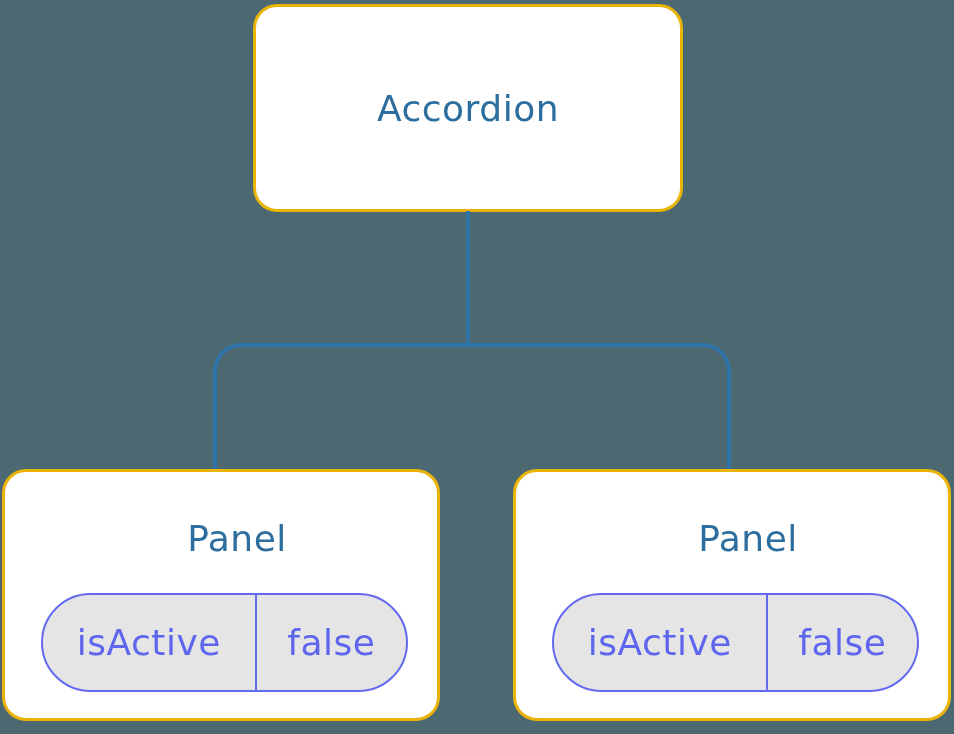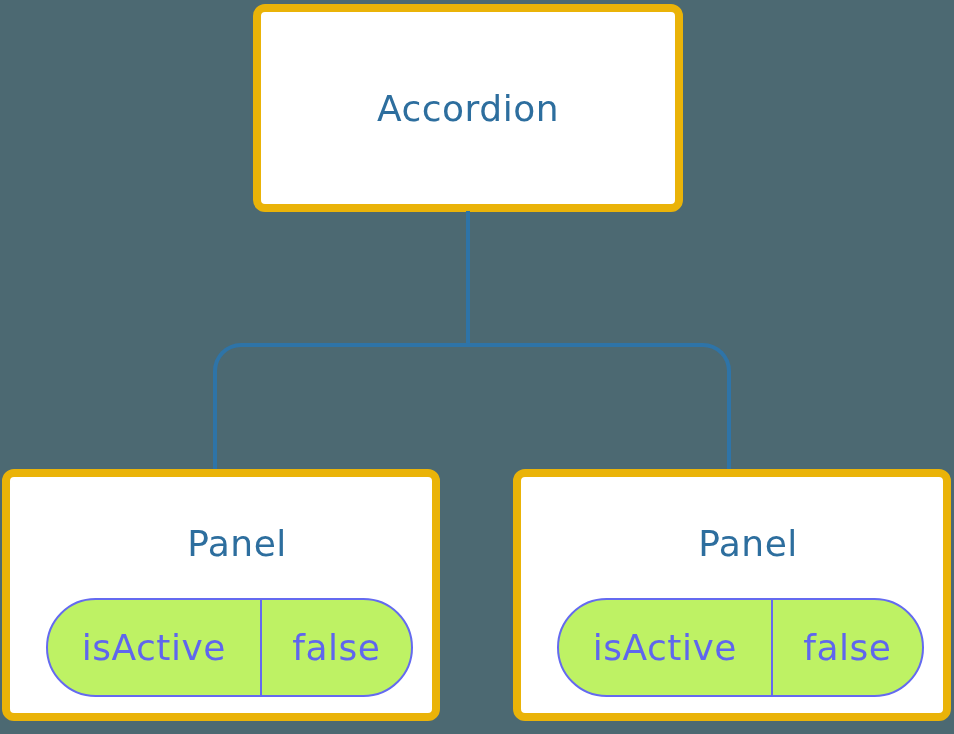--- a/index.html
+++ b/index.html
@@ -13,22 +13,22 @@
   }
   .stage {
     position: relative;
     width: 954px;
     height: 734px;
   }
   
   .node {
     position: absolute;
     background: #ffffff;
-    border: 8px solid #eab308;
-    border-radius: 12px;
+    border: 3px solid #eab308;
+    border-radius: 24px;
     box-sizing: border-box;
   }
   .root-node {
     left: 253px;
     top: 4px;
     width: 430px;
     height: 208px;
     display: flex;
     align-items: center;
     justify-content: center;
@@ -58,21 +58,21 @@
   .pill {
     position: absolute;
     left: 36px;
     top: 121px;
     width: 367px;
     height: 99px;
     border: 2px solid #646af0;
     border-radius: 52px;
     box-sizing: border-box;
     display: flex;
-    background: #bef264;
+    background: #e5e5e5;
     overflow: hidden;
   }
   .pill .cell {
     display: flex;
     align-items: center;
     justify-content: center;
     color: #5f66ee;
     font-size: 36px;
     letter-spacing: 0.5px;
   }

